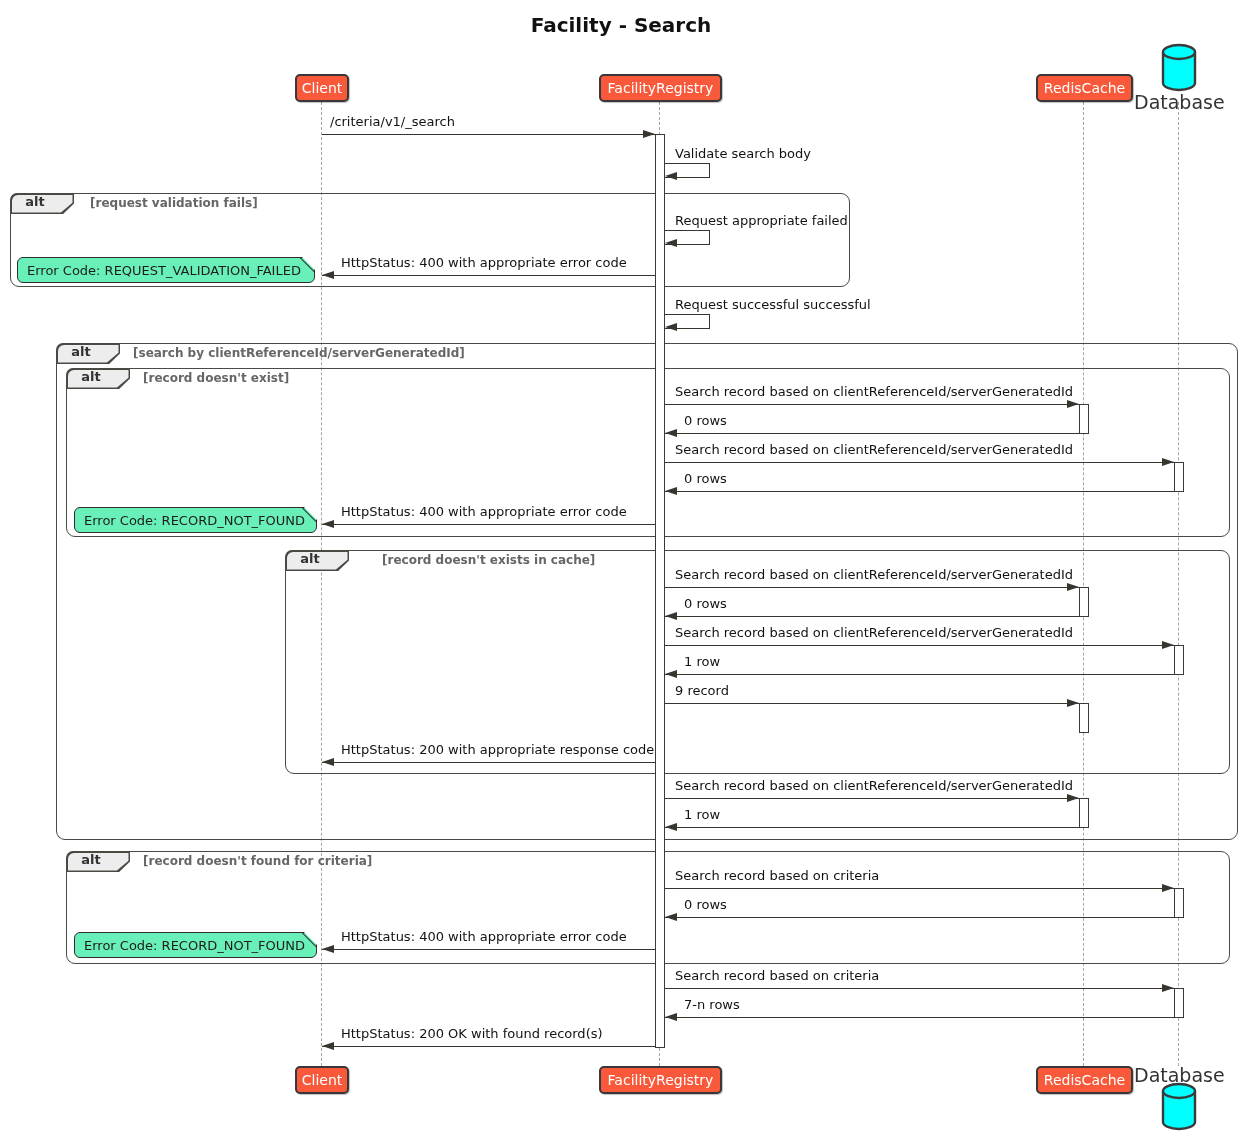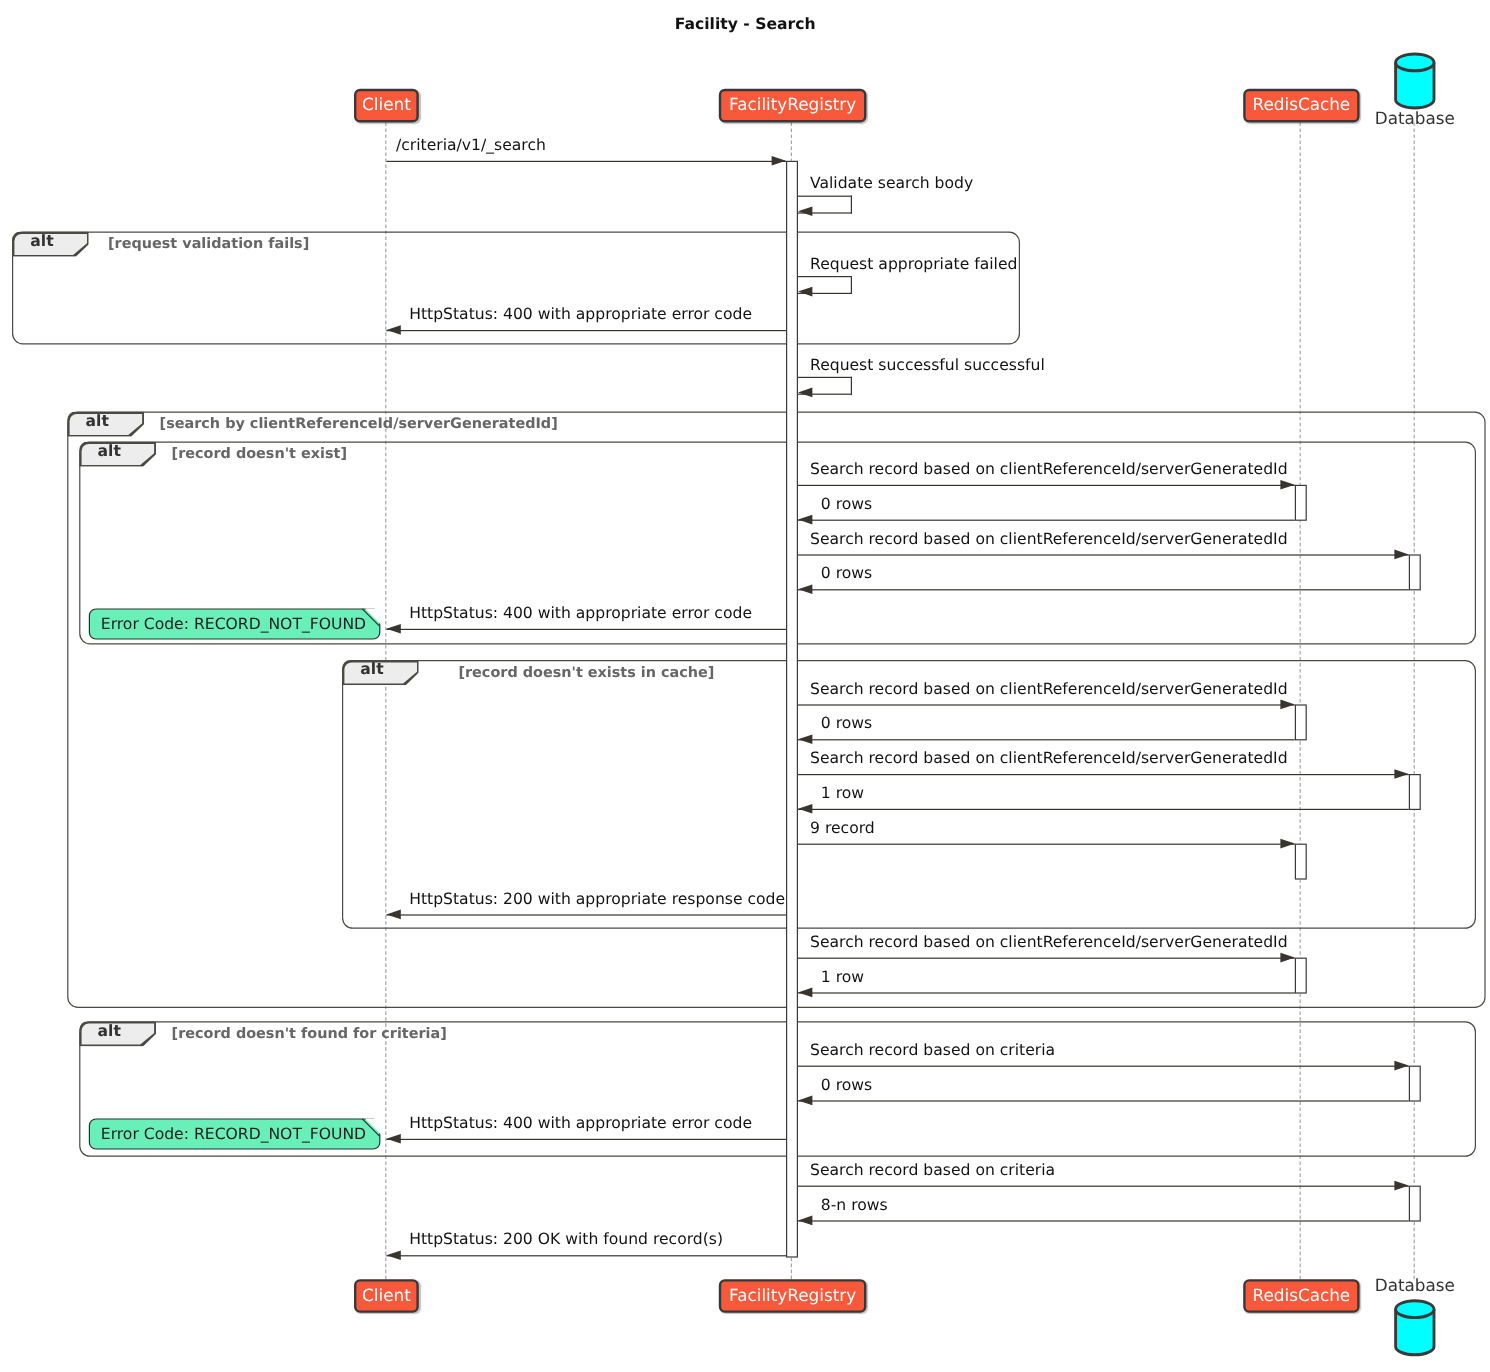--- a/index.html
+++ b/index.html
@@ -7,21 +7,21 @@
     --frame:#4a4a44;
     --lifeline:#a5a5a5;
     --pfill:#f8593b;
     --pborder:#383838;
     --note:#69f0b8;
   }
   html,body{margin:0;padding:0;background:#ffffff;}
   .diagram{position:relative;width:1242px;height:1143px;background:#fff;
            font-family:"DejaVu Sans","Liberation Sans",sans-serif;overflow:hidden;}
   .title{position:absolute;left:0;right:0;top:13px;text-align:center;
-         font-size:13px;font-weight:bold;color:#111;}
+         font-size:20px;font-weight:bold;color:#111;}
   .lifeline{position:absolute;width:0;border-left:1.5px dashed var(--lifeline);}
   .frame{position:absolute;border:1.5px solid var(--frame);border-radius:9px;background:transparent;}
   .tab{position:absolute;width:64px;height:21px;}
   .tab .outer{position:absolute;inset:0;background:var(--frame);
               clip-path:polygon(0 0,100% 0,100% 50%,83% 100%,0 100%);border-top-left-radius:7px;}
   .tab .inner{position:absolute;left:1.5px;top:1.5px;right:1.5px;bottom:1.5px;background:#ededed;
               clip-path:polygon(0 0,100% 0,100% 46%,81% 100%,0 100%);border-top-left-radius:6px;}
   .tab .kw{position:absolute;left:0;width:50px;top:1px;text-align:center;
            font-size:13px;font-weight:bold;color:#333;}
   .cond{position:absolute;font-size:12px;font-weight:bold;color:#666;white-space:nowrap;}
@@ -36,21 +36,21 @@
   .note{position:absolute;height:26px;background:var(--note);border:1.5px solid #2e2e2e;border-radius:6px;
         font-size:13px;color:#1d1d1d;line-height:25px;padding-left:9px;box-sizing:border-box;
         white-space:nowrap;}
   .note::before{content:"";position:absolute;top:-1.5px;right:-1.5px;width:0;height:0;
         border-style:solid;border-width:0 14px 14px 0;border-color:#ffffff #ffffff transparent transparent;}
   .note::after{content:"";position:absolute;top:5.5px;right:-3px;width:20px;height:0;
         border-top:1.5px solid #2e2e2e;transform:rotate(45deg);}
   .pbox{position:absolute;height:28px;background:var(--pfill);border:2px solid var(--pborder);
         border-radius:5px;color:#fff;font-size:14px;text-align:center;line-height:24px;
         box-sizing:border-box;box-shadow:1px 1px 1px rgba(0,0,0,.25);}
-  .dblabel{position:absolute;width:90px;text-align:center;font-size:14px;color:#333;}
+  .dblabel{position:absolute;width:90px;text-align:center;font-size:19px;color:#333;}
   .dbsvg{position:absolute;}
 </style>
 </head>
 <body>
 
 <div class="diagram">
 
   <div class="title">Facility - Search</div>
 
   <div class="lifeline" style="left:321px;top:102px;height:964px"></div>
@@ -189,28 +189,29 @@
   <div class="ah l" style="left:665px;top:913px"></div>
 
   <div class="mlabel" style="left:341px;top:929px">HttpStatus: 400 with appropriate error code</div>
   <div class="mline" style="left:322px;top:949px;width:333px"></div>
   <div class="ah l" style="left:322px;top:945px"></div>
 
   <div class="mlabel" style="left:675px;top:968px">Search record based on criteria</div>
   <div class="mline" style="left:665px;top:988px;width:509px"></div>
   <div class="ah r" style="left:1162px;top:984px"></div>
 
-  <div class="mlabel" style="left:684px;top:997px">8-n rows</div>
+  <div class="mlabel" style="left:684px;top:997px">7-n rows</div>
   <div class="mline" style="left:665px;top:1017px;width:509px"></div>
   <div class="ah l" style="left:665px;top:1013px"></div>
 
   <div class="mlabel" style="left:341px;top:1026px">HttpStatus: 200 OK with found record(s)</div>
   <div class="mline" style="left:322px;top:1046px;width:333px"></div>
   <div class="ah l" style="left:322px;top:1042px"></div>
 
+  <div class="note" style="left:17px;top:257px;width:298px">Error Code: REQUEST_VALIDATION_FAILED</div>
   <div class="note" style="left:74px;top:507px;width:243px">Error Code: RECORD_NOT_FOUND</div>
   <div class="note" style="left:74px;top:932px;width:243px">Error Code: RECORD_NOT_FOUND</div>
 
   <div class="pbox" style="left:295px;top:74px;width:54px">Client</div>
   <div class="pbox" style="left:599px;top:74px;width:123px">FacilityRegistry</div>
   <div class="pbox" style="left:1036px;top:74px;width:97px">RedisCache</div>
   <svg class="dbsvg" style="left:1160px;top:43px" width="38" height="50" viewBox="0 0 38 50">
     <path d="M3 9 v31 a16 7 0 0 0 32 0 v-31" fill="#00FFFF" stroke="#3a3a3a" stroke-width="2.4"></path>
     <ellipse cx="19" cy="9" rx="16" ry="7" fill="#00FFFF" stroke="#3a3a3a" stroke-width="2.4"></ellipse>
   </svg>

